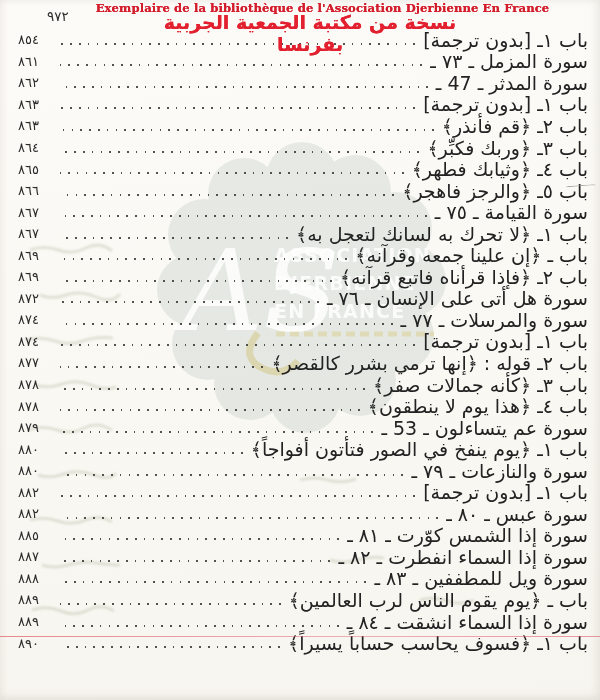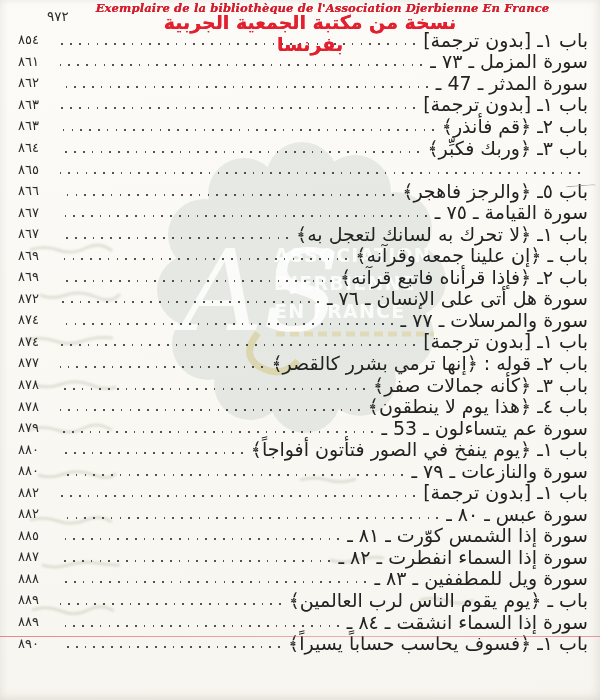--- a/index.html
+++ b/index.html
@@ -10,21 +10,21 @@
     box-shadow:inset -4px 0 8px rgba(90,85,70,.07), inset 0 -5px 10px rgba(90,85,70,.05), inset 3px 0 6px rgba(90,85,70,.04);
   }
   
   .bleed{position:absolute;inset:0;z-index:1;pointer-events:none;}
   
   .watermark{position:absolute;left:138px;top:138px;width:334px;height:304px;z-index:2;pointer-events:none;}
   
   .header-fr{
     position:absolute;top:1px;left:55px;right:10px;z-index:4;
     text-align:center;font-family:"DejaVu Serif","Liberation Serif",serif;
-    font-style:italic;font-weight:bold;font-size:11.6px;letter-spacing:.1px;
+    font-weight:bold;font-size:11.6px;letter-spacing:.1px;
     color:#d41d2c;text-shadow:0 0 .4px #d41d2c;
   }
   .header-ar{
     position:absolute;top:11px;left:135px;right:115px;z-index:4;direction:rtl;
     text-align:center;font-size:19px;font-weight:bold;color:#e2202f;
     text-shadow:0 0 .5px #e2202f;
   }
   .page-number{position:absolute;top:8px;left:27px;z-index:4;font-size:13.5px;color:#2d2d2d;margin-left:20px;}
   
   .toc{position:absolute;top:29px;left:0;right:0;z-index:3;}
@@ -127,20 +127,21 @@
         <span class="title">باب ٢ـ ﴿قم فأنذر﴾</span>
         <div class="leader"></div>
         <span class="num">٨٦٣</span>
       </div>
       <div class="row">
         <span class="title">باب ٣ـ ﴿وربك فكبِّر﴾</span>
         <div class="leader"></div>
         <span class="num">٨٦٤</span>
       </div>
       <div class="row">
+        <span class="title">باب ٤ـ ﴿وثيابك فطهر﴾</span>
         <div class="leader"></div>
         <span class="num">٨٦٥</span>
       </div>
       <div class="row">
         <span class="title">باب ٥ـ ﴿والرجز فاهجر﴾</span>
         <div class="leader"></div>
         <span class="num">٨٦٦</span>
       </div>
       <div class="row">
         <span class="title">سورة القيامة ـ ٧٥ ـ</span>

